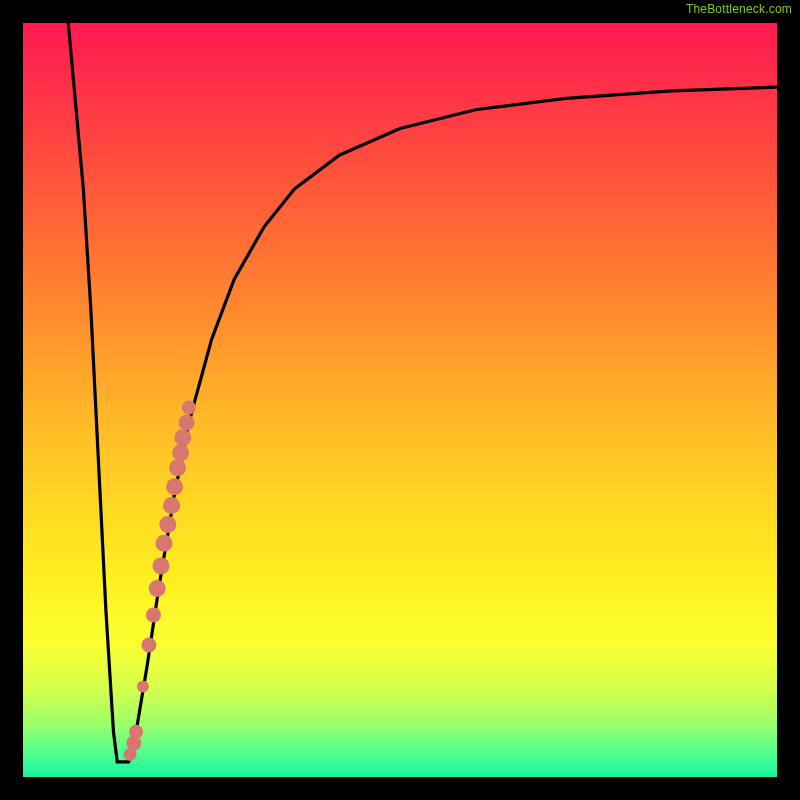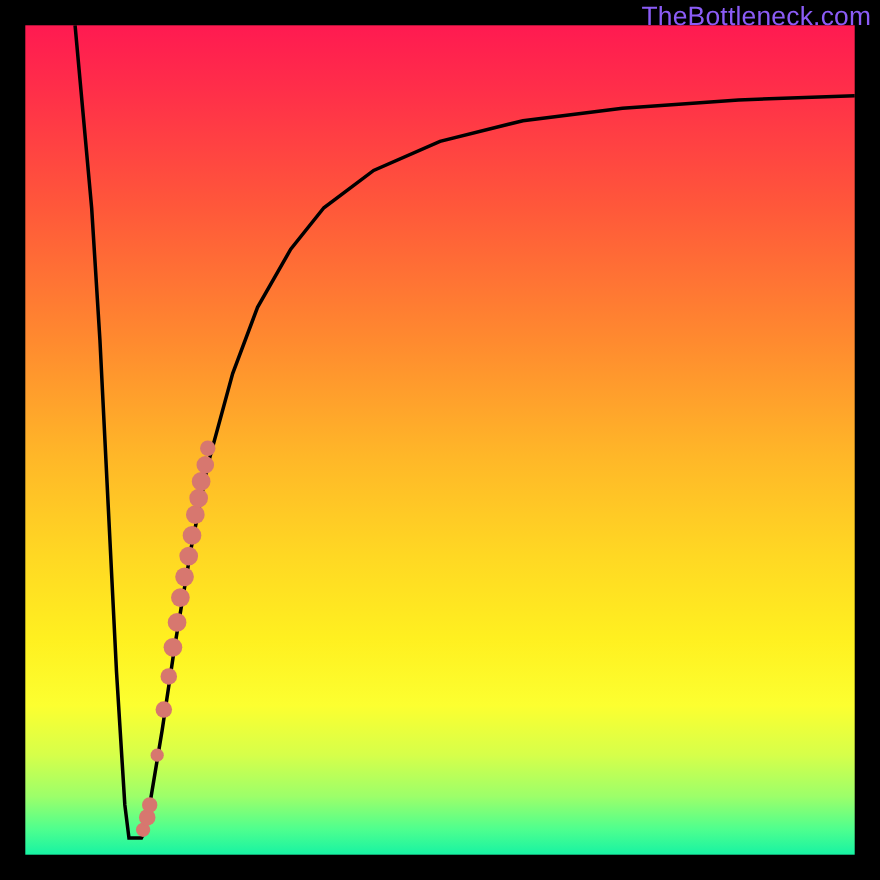--- a/index.html
+++ b/index.html
@@ -37,22 +37,22 @@
       #d6ff4a 88%,
       #9cff6a 93%,
       #4dff8f 97%,
       #17f3a3 100%
     );
   }
   .watermark {
     position: absolute;
     top: 2px;
     right: 8px;
-    color: #8b5cf6;
-    font-size: 24px;
+    color: #84cc16;
+    font-size: 12px;
     font-weight: 500;
     letter-spacing: 0.2px;
     user-select: none;
   }
   svg.overlay {
     position: absolute;
     left: 23px;
     top: 23px;
     width: 754px;
     height: 754px;

